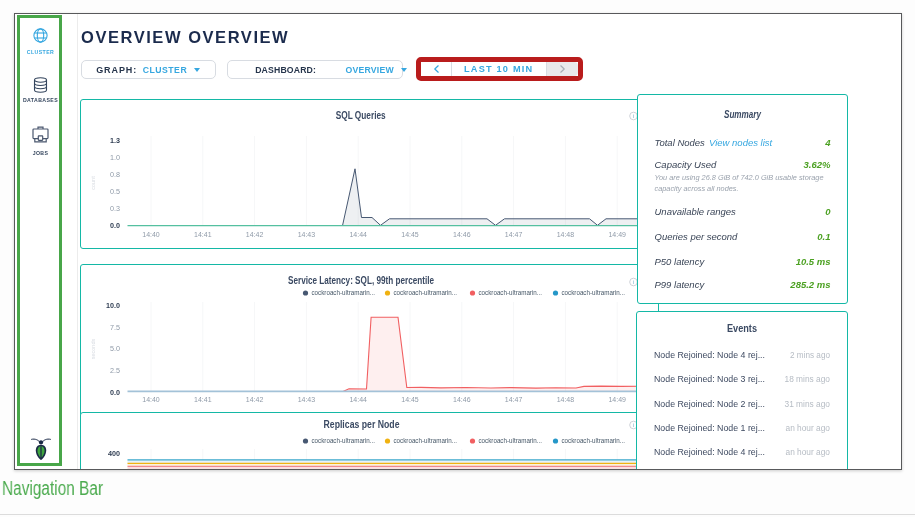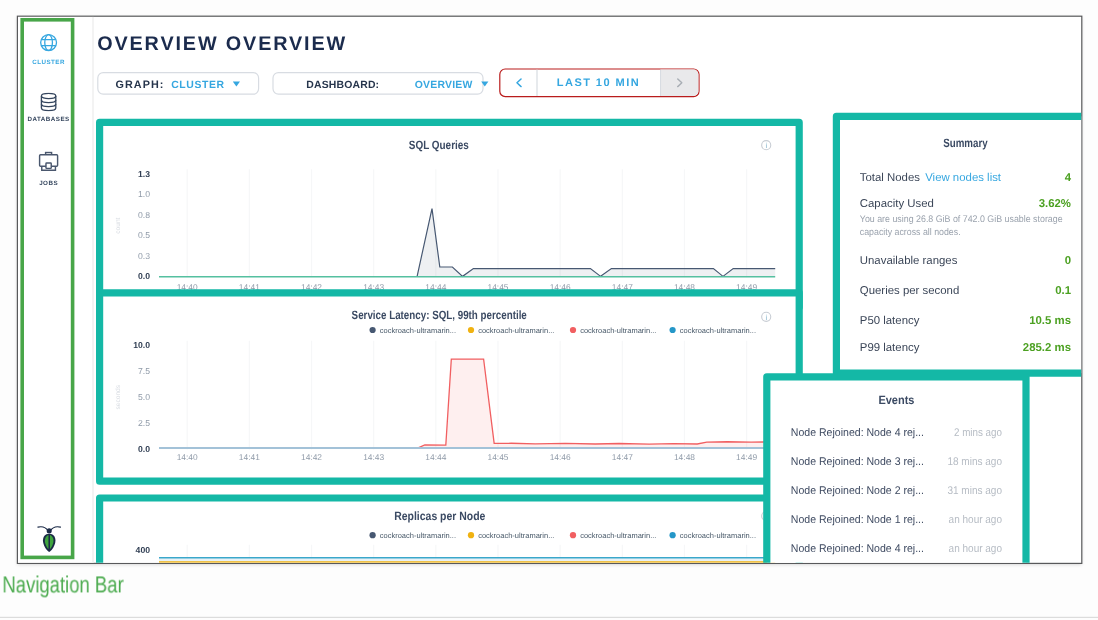--- a/index.html
+++ b/index.html
@@ -11,26 +11,26 @@
   .annot{position:absolute;left:17px;top:14.5px;width:45px;height:451px;border:3.8px solid #48a649;box-sizing:border-box;z-index:50;}
   .caption{position:absolute;left:2px;top:477px;font-size:19.5px;color:#4cab4f;transform:scaleX(0.79) translateZ(0);transform-origin:left top;will-change:transform;white-space:nowrap;}
   .botline{position:absolute;left:0;top:514px;width:915px;height:1.2px;background:#dcdcdc;}
   .content{position:absolute;left:62px;top:0;width:824px;height:455px;}
   h1.title{position:absolute;left:4px;top:14px;margin:0;font-size:16.5px;font-weight:bold;letter-spacing:1.55px;color:#1b2b4d;}
   .ctlrow{position:absolute;left:0;top:43px;height:26px;width:824px;}
   .dd{position:absolute;top:2.8px;height:19.3px;box-sizing:border-box;border:1px solid #d8dce2;border-radius:5px;background:#fff;display:flex;align-items:center;justify-content:center;padding-top:1.5px;font-size:9px;font-weight:bold;letter-spacing:0.9px;}
   .dd .lbl{color:#26354c;}
   .dd .val{color:#36a7e0;margin-left:5.5px;font-size:8.7px;letter-spacing:0.5px;}
   .dd .caret{margin-left:7px;width:0;height:0;border-left:3.9px solid transparent;border-right:3.9px solid transparent;border-top:4.3px solid #36a7e0;display:inline-block;}
-  .tsel{position:absolute;left:339.4px;top:0.2px;height:24.3px;width:166.5px;border:1px solid #b91c1c;border-radius:5px;background:#fff;display:flex;box-sizing:border-box;}
+  .tsel{position:absolute;left:339.4px;top:0.2px;height:24.3px;width:166.5px;border:5px solid #b91c1c;border-radius:5px;background:#fff;display:flex;box-sizing:border-box;}
   .tsel .arr{width:29.5px;display:flex;align-items:center;justify-content:center;font-size:8px;font-weight:bold;}
   .tsel .larr{border-right:1px solid #d8dce2;color:#36a7e0;}
   .tsel .mid{flex:1;display:flex;align-items:center;justify-content:center;color:#36a7e0;font-size:9.2px;font-weight:bold;letter-spacing:1.2px;}
   .tsel .rarr{width:31.4px;border-left:1px solid #d8dce2;color:#a9aeb5;background:#e9e9eb;border-radius:0 4px 4px 0;}
-  .panel{position:absolute;background:#fff;border:6px solid #14b8a6;border-radius:3px;}
+  .panel{position:absolute;background:#fff;border:1px solid #14b8a6;border-radius:3px;}
   .panel svg{position:absolute;left:0;top:0;}
 </style>
 </head>
 <body>
 <div class="shot">
   <div class="nav">
     <div class="navitem" style="top:14px;">
       <svg width="15" height="15" viewBox="0 0 15 15" style="display:block;margin:0 auto;">
         <g fill="none" stroke="#36a7e0" stroke-width="1.1">
           <circle cx="7.5" cy="7.5" r="6.6"></circle>
@@ -139,21 +139,21 @@
             <text x="277.2" y="137">14:44</text>
             <text x="329" y="137">14:45</text>
             <text x="380.8" y="137">14:46</text>
             <text x="432.6" y="137">14:47</text>
             <text x="484.4" y="137">14:48</text>
             <text x="536.2" y="137">14:49</text>
         </g>
       </svg>
     </div>
 
-    <div class="panel" id="p2" style="left:3px;top:227px;width:577px;height:150.5px;">
+    <div class="panel" id="p2" style="left:3px;top:250px;width:577px;height:150.5px;">
       <svg width="577" height="150" viewBox="0 0 577 150">
         <text x="280" y="19" text-anchor="middle" font-size="10" font-weight="bold" fill="#3b4a63" textLength="146" lengthAdjust="spacingAndGlyphs">Service Latency: SQL, 99th percentile</text>
         <circle cx="552.5" cy="17" r="3.8" fill="none" stroke="#c8cdd4" stroke-width="0.9"></circle>
         <text x="552.5" y="19.4" text-anchor="middle" font-size="6" fill="#7fb0c9">i</text>
         <g font-size="6.3" fill="#475868">
           <circle cx="224.5" cy="28" r="2.6" fill="#475872"></circle>
             <text x="230.5" y="30.3" textLength="63.5" lengthAdjust="spacingAndGlyphs">cockroach-ultramarin...</text>
           <circle cx="306.5" cy="28" r="2.6" fill="#f0b211"></circle>
             <text x="312.5" y="30.3" textLength="63.5" lengthAdjust="spacingAndGlyphs">cockroach-ultramarin...</text>
           <circle cx="391.5" cy="28" r="2.6" fill="#f15f61"></circle>
@@ -229,21 +229,21 @@
         </g>
         <rect x="46.5" y="47.2" width="513.5" height="3" fill="#e8f1f6"></rect>
         <line x1="46.5" y1="46.8" x2="560" y2="46.8" stroke="#3aa7cb" stroke-width="1.2"></line>
         <rect x="46.5" y="50.8" width="513.5" height="2.5" fill="#fcf2d9"></rect>
         <line x1="46.5" y1="50.4" x2="560" y2="50.4" stroke="#f0b211" stroke-width="1.2"></line>
         <rect x="46.5" y="53.8" width="513.5" height="26" fill="#fbdfe0"></rect>
         <line x1="46.5" y1="53.4" x2="560" y2="53.4" stroke="#f0898f" stroke-width="1.2"></line>
       </svg>
     </div>
 
-    <div class="panel" id="p4" style="left:617px;top:79.8px;width:209px;height:208.6px;">
+    <div class="panel" id="p4" style="left:560px;top:79.8px;width:209px;height:208.6px;font-style:italic;">
       <svg width="209" height="208" viewBox="0 0 209 208">
         <text x="104.5" y="22.7" text-anchor="middle" font-size="10" font-weight="bold" fill="#3b4a63" textLength="37" lengthAdjust="spacingAndGlyphs">Summary</text>
         <g font-size="9.5" fill="#3a4557">
           <text x="16.5" y="50.6">Total Nodes</text>
           <text x="16.5" y="72.9">Capacity Used</text>
           <text x="16.5" y="120.1">Unavailable ranges</text>
           <text x="16.5" y="144.7">Queries per second</text>
           <text x="16.5" y="169.6">P50 latency</text>
           <text x="16.5" y="192.6">P99 latency</text>
         </g>

